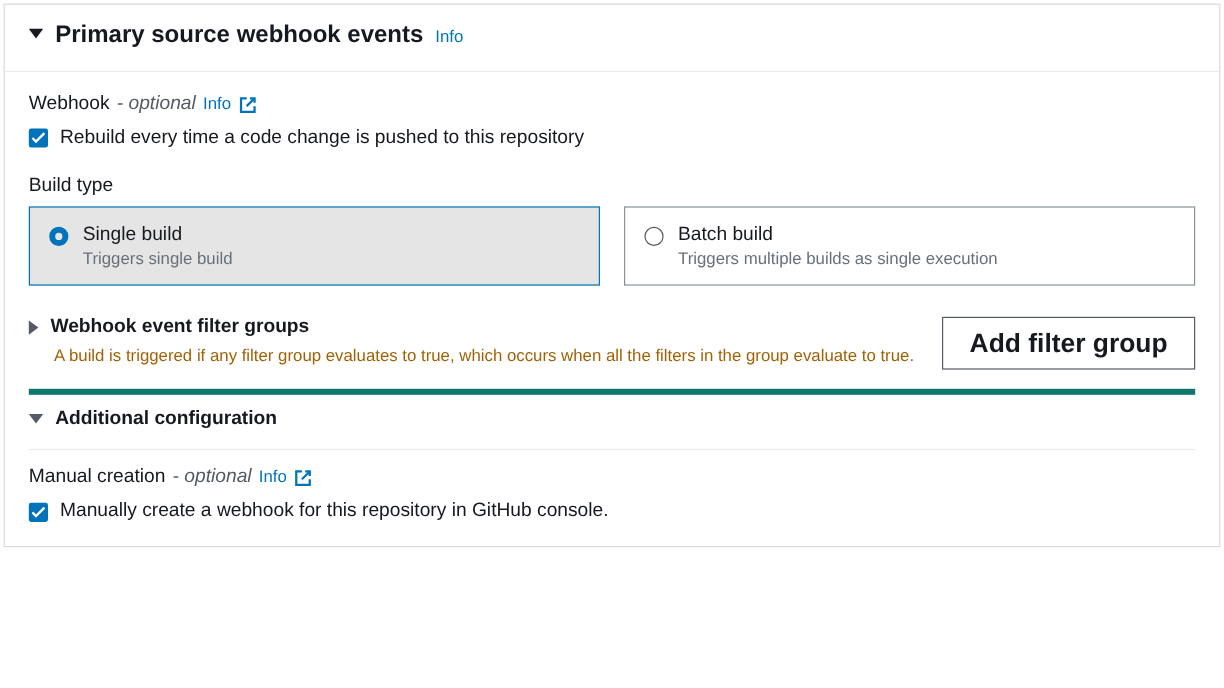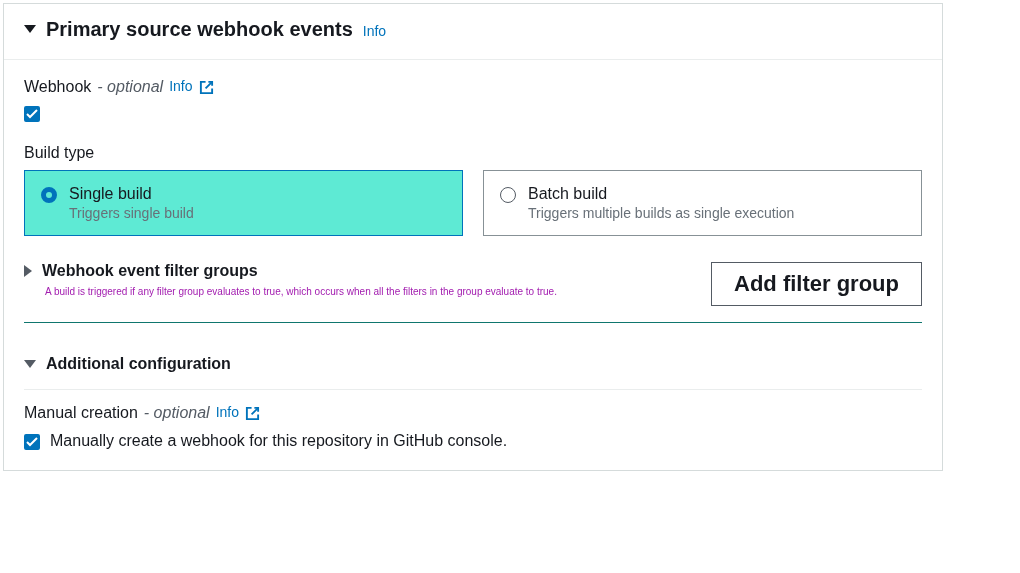--- a/index.html
+++ b/index.html
@@ -11,21 +11,21 @@
       font-family: "Amazon Ember", "Helvetica Neue", Arial, sans-serif;
       font-size: 14px;
       color: #16191f;
       background: #fff;
       padding: 0;
     }
     .panel {
       border: 1px solid #d5dbdb;
       background: #fff;
       margin: 3px;
-      width: 940px;
+      width: 1014px;
     }
     .panel-header {
       padding: 14px 20px 18px 20px;
       border-bottom: 1px solid #eaeded;
       display: flex;
       align-items: baseline;
       gap: 10px;
     }
     .panel-header .caret {
       display: inline-block;
@@ -116,21 +116,21 @@
       border: 1px solid #879196;
       padding: 14px 16px;
       display: flex;
       align-items: flex-start;
       gap: 12px;
       cursor: pointer;
       background: #fff;
     }
     .radio-card.selected {
       border: 1px solid #0073bb;
-      background: #5eead4;
+      background: #e5e5e5;
     }
     .radio-outer {
       width: 16px;
       height: 16px;
       border: 1.5px solid #545b64;
       border-radius: 50%;
       display: inline-flex;
       align-items: center;
       justify-content: center;
       flex-shrink: 0;
@@ -146,23 +146,23 @@
     }
     .radio-card-title {
       font-size: 16px;
       color: #16191f;
     }
     .radio-card-desc {
       font-size: 14px;
       color: #687078;
     }
     .expand-section {
-      border-bottom: 1px solid #0f766e;
+      border-bottom: 5px solid #0f766e;
       padding-bottom: 16px;
-      margin-bottom: 32px;
+      margin-bottom: 11px;
     }
     .expand-header-row {
       display: flex;
       align-items: flex-start;
       justify-content: space-between;
       gap: 20px;
     }
     .expand-left {
       display: flex;
       flex-direction: column;
@@ -190,22 +190,22 @@
       border-left: 6px solid transparent;
       border-right: 6px solid transparent;
       border-top: 8px solid #545b64;
     }
     .expand-title {
       font-size: 16px;
       font-weight: 700;
       color: #16191f;
     }
     .expand-desc {
-      font-size: 10px;
-      color: #a21caf;
+      font-size: 14px;
+      color: #a16207;
       padding-left: 21px;
     }
     .btn {
       border: 1px solid #545b64;
       background: #fff;
       color: #16191f;
       padding: 8px 22px;
       font-size: 22px;
       font-weight: 700;
       cursor: pointer;
@@ -245,20 +245,21 @@
         </svg>
       </span>
     </div>
 
     <div class="checkbox-row">
       <span class="checkbox">
         <svg width="12" height="10" viewBox="0 0 12 10">
             <path d="M1 5 L4 8 L11 1" stroke="#fff" stroke-width="2" fill="none"></path>
           </svg>
       </span>
+      <span class="checkbox-label">Rebuild every time a code change is pushed to this repository</span>
     </div>
 
     <div class="section-label">Build type</div>
 
     <div class="radio-cards">
       <div class="radio-card selected">
         <span class="radio-outer"></span>
         <div class="radio-card-content">
           <span class="radio-card-title">Single build</span>
           <span class="radio-card-desc">Triggers single build</span>

